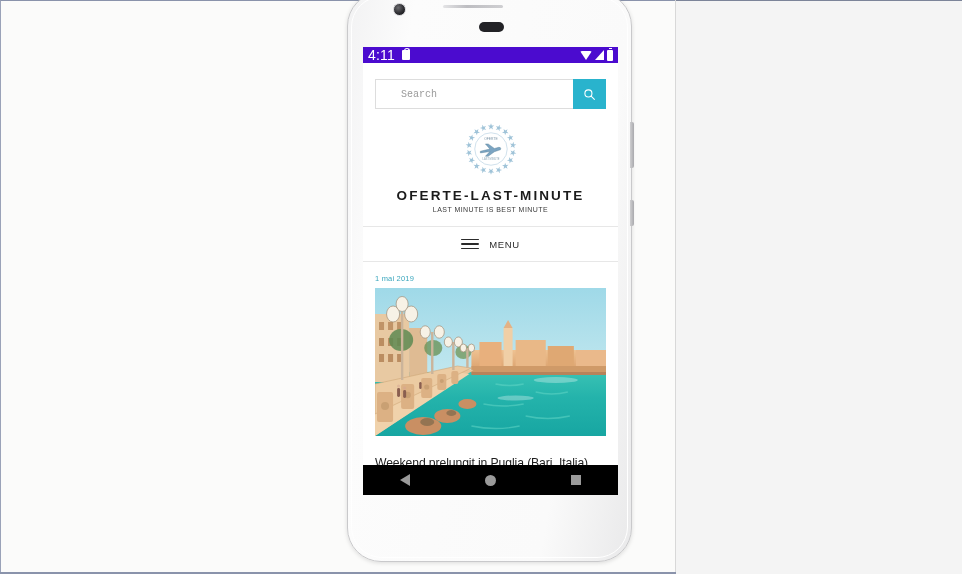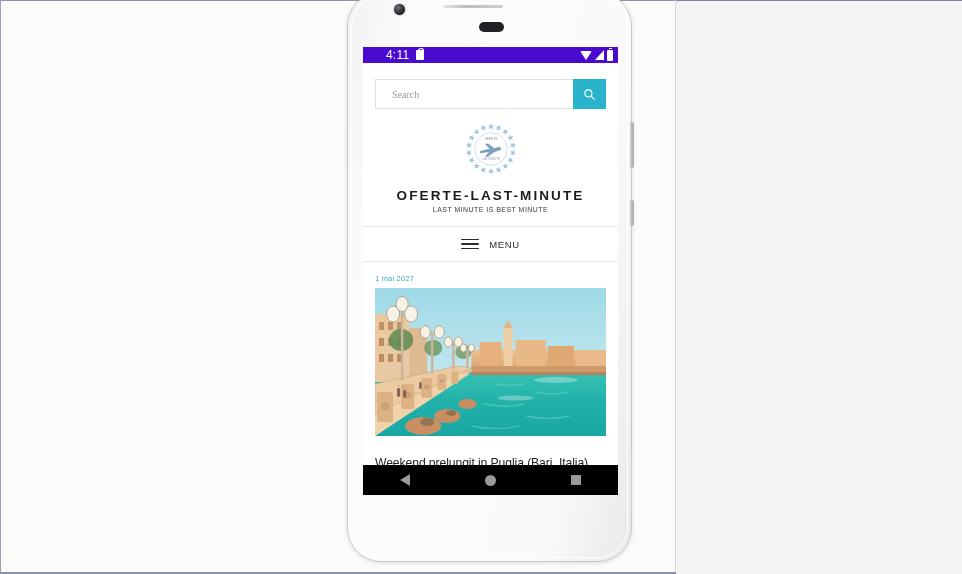--- a/index.html
+++ b/index.html
@@ -117,24 +117,23 @@
     position: relative;
     height: 16px;
     background: #4b0bcf;
     display: flex;
     align-items: center;
     padding: 0 5px;
     box-sizing: border-box;
   }
   .status-time {
     color: #ffffff;
-    font-size: 12px;
+    font-size: 14px;
     letter-spacing: .2px;
     line-height: 1;
-    margin-left: 18px;
   }
   .status-lock {
     margin-left: 7px;
     width: 8px; height: 10px;
     background: #ffffff;
     border-radius: 1px 1px 1px 1px;
     position: relative;
   }
   .status-lock:before {
     content: "";
@@ -191,23 +190,23 @@
     margin: 16px 12px 0 12px;
     height: 30px;
   }
   .search-input {
     flex: 1;
     border: 1px solid #dddddd;
     border-right: none;
     background: #ffffff;
     font-size: 10px;
     color: #8b8b8b;
-    padding: 0 16px;
+    padding: 0 25px;
     outline: none;
-    font-family: Liberation Serif, serif;
+    font-family: Liberation Mono, monospace;
     box-sizing: border-box;
   }
   .search-input::placeholder { color: #9a9a9a; }
   .search-btn {
     width: 33px;
     background: #29b3cd;
     border: none;
     display: flex;
     align-items: center;
     justify-content: center;
@@ -404,21 +403,21 @@
           <span class="burger">
             <span></span>
               <span></span>
               <span></span>
           </span>
           <span class="menu-label">MENU</span>
         </div>
         <div class="menu-sep-bottom"></div>
 
         <div class="article">
-          <div class="article-date">1 mai 2027</div>
+          <div class="article-date">1 mai 2019</div>
 
           <svg class="article-photo" viewBox="0 0 230 148" preserveAspectRatio="none">
             <defs>
               <linearGradient id="sky" x1="0" y1="0" x2="0" y2="1">
                 <stop offset="0%" stop-color="#9fd9e8"></stop>
                 <stop offset="55%" stop-color="#bfe6ee"></stop>
                 <stop offset="100%" stop-color="#ecd9bd"></stop>
               </linearGradient>
               <linearGradient id="sea" x1="0" y1="0" x2="0" y2="1">
                 <stop offset="0%" stop-color="#39c2b4"></stop>

